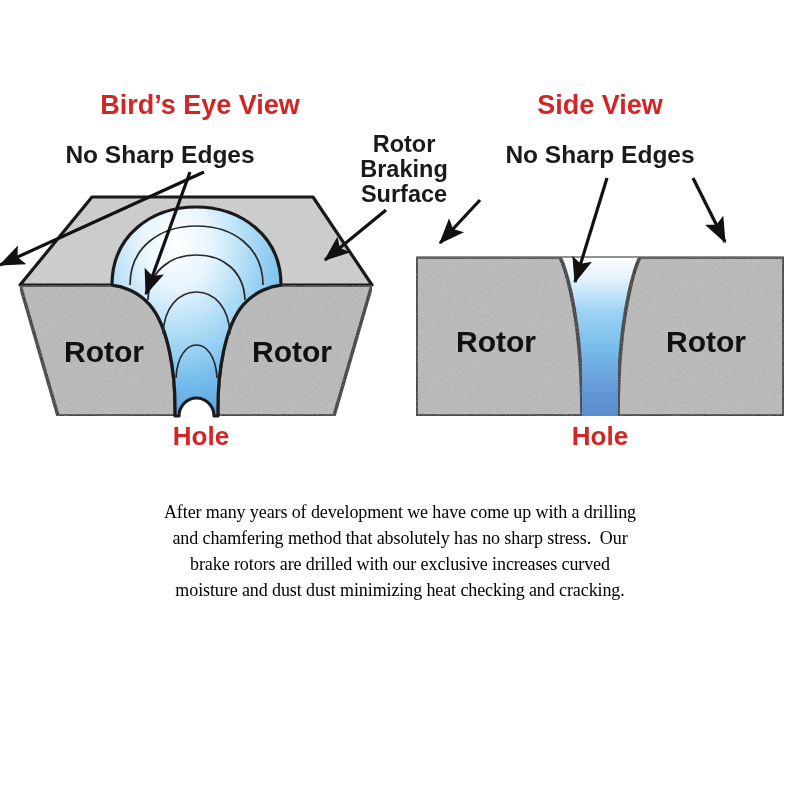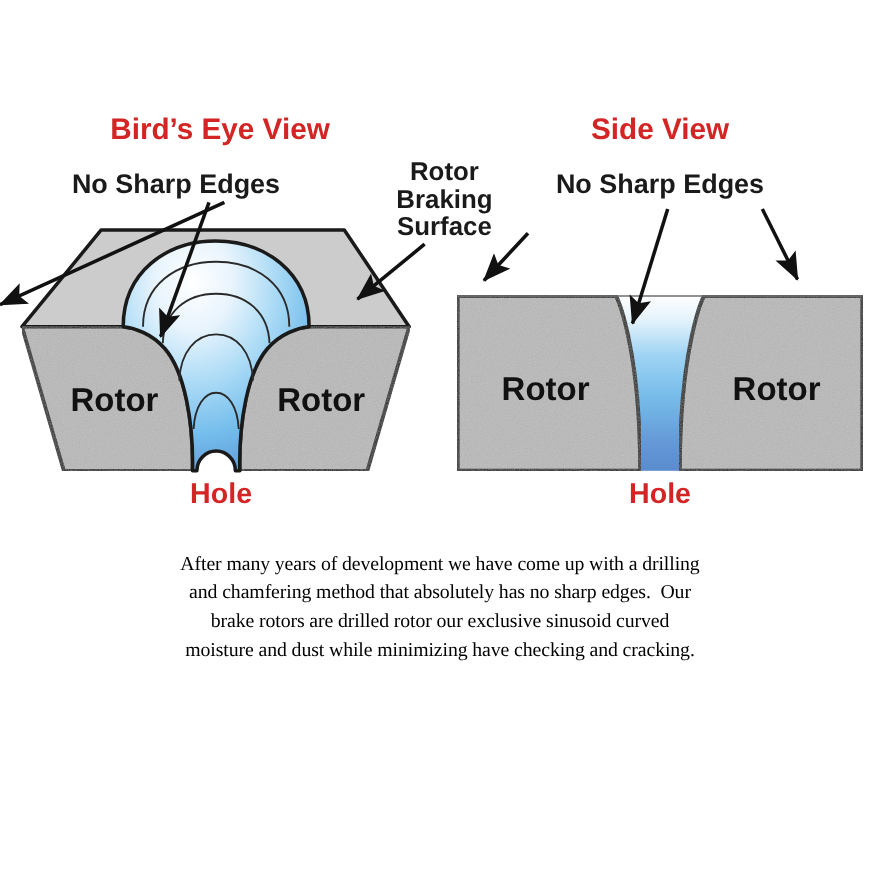--- a/index.html
+++ b/index.html
@@ -5,21 +5,21 @@
   * { box-sizing: border-box; }
   html, body {
     margin: 0; padding: 0;
     width: 800px; height: 800px;
     background: #ffffff;
     font-family: "Liberation Sans", sans-serif;
     overflow: hidden;
   }
   #page { position: relative; width: 800px; height: 800px; background: #fff; }
 
-  .diagram-area { position: absolute; left: 0; top: 12px; width: 682px; height: 470px; }
+  .diagram-area { position: absolute; left: 0; top: 0; width: 682px; height: 470px; }
   .caption-area {
     position: absolute; left: 0; top: 500px; width: 800px; height: 280px;
     display: flex; flex-direction: column; align-items: center; justify-content: flex-start;
     padding: 0 14px;
   }
   .caption-line {
     font-family: "Liberation Serif", serif;
     font-size: 18px;
     color: #000;
     text-align: center;
@@ -159,18 +159,18 @@
         <text class="rotor-text" x="496" y="352" text-anchor="middle">Rotor</text>
         <text class="rotor-text" x="706" y="352" text-anchor="middle">Rotor</text>
 
         <text class="vlabel-red" x="600" y="445" font-size="26" text-anchor="middle">Hole</text>
       </g>
     </svg>
   </div>
 
   <div class="caption-area">
     <div class="caption-line">After many years of development we have come up with a drilling</div>
-    <div class="caption-line">and chamfering method that absolutely has no sharp edges.  Our</div>
-    <div class="caption-line">brake rotors are drilled rotor our exclusive sinusoid curved</div>
-    <div class="caption-line">moisture and dust while minimizing have checking and cracking.</div>
+    <div class="caption-line">and chamfering method that absolutely has no sharp stress.  Our</div>
+    <div class="caption-line">brake rotors are drilled with our exclusive increases curved</div>
+    <div class="caption-line">moisture and dust dust minimizing heat checking and cracking.</div>
   </div>
 
 </div>
 
 </body></html>

